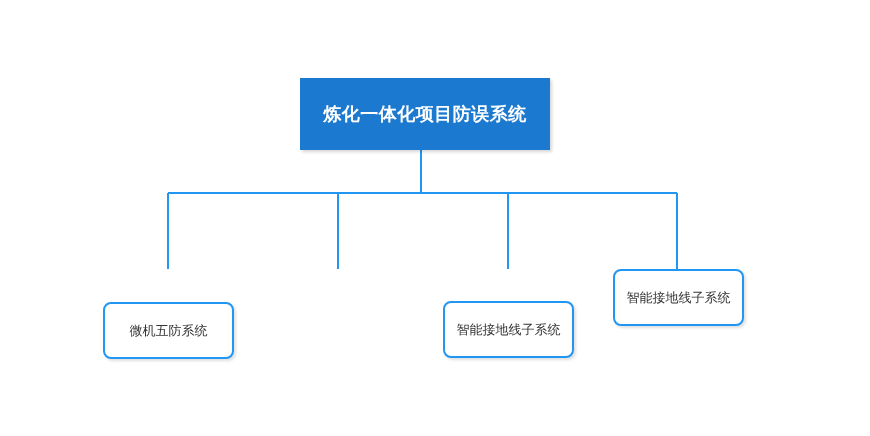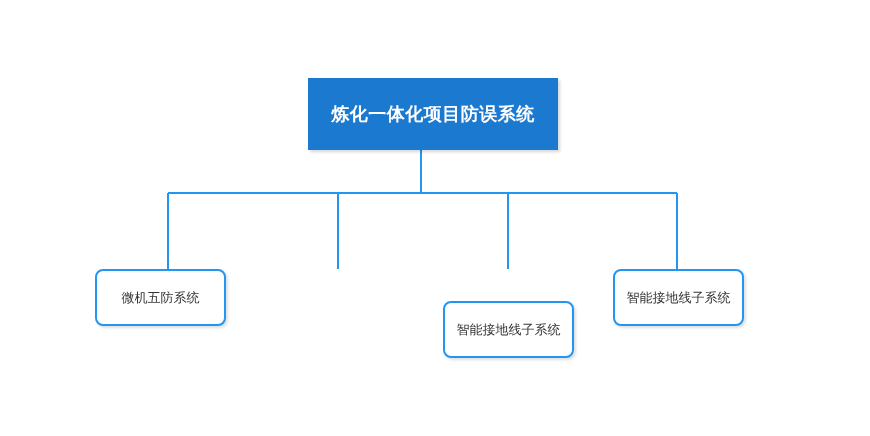--- a/index.html
+++ b/index.html
@@ -28,21 +28,21 @@
     left: 0;
     top: 0;
     width: 870px;
     height: 436px;
     pointer-events: none;
   }
 
   
   .root-node {
     position: absolute;
-    left: 308px;
+    left: 300px;
     top: 78px;
     width: 250px;
     height: 72px;
     background: #1c79d0;
     box-shadow: 2px 2px 3px rgba(0, 0, 0, 0.16);
     display: flex;
     align-items: center;
     justify-content: center;
     box-sizing: border-box;
   }
@@ -71,21 +71,21 @@
     box-sizing: border-box;
   }
   .child-node-label {
     color: #333333;
     font-size: 13px;
     font-weight: normal;
     line-height: 1;
     white-space: nowrap;
   }
 
-  .child-node.n1 { left: 95px; }
+  .child-node.n1 { left: 103px; margin-top: 33px; }
   .child-node.n2 { left: 273px; }
   .child-node.n3 { left: 443px; margin-top: 32px; }
   .child-node.n4 { left: 613px; }
 </style>
 </head>
 <body>
 
 <div id="diagram-canvas">
 
   <svg id="connector-layer" viewBox="0 0 870 436" width="870" height="436" xmlns="http://www.w3.org/2000/svg">

